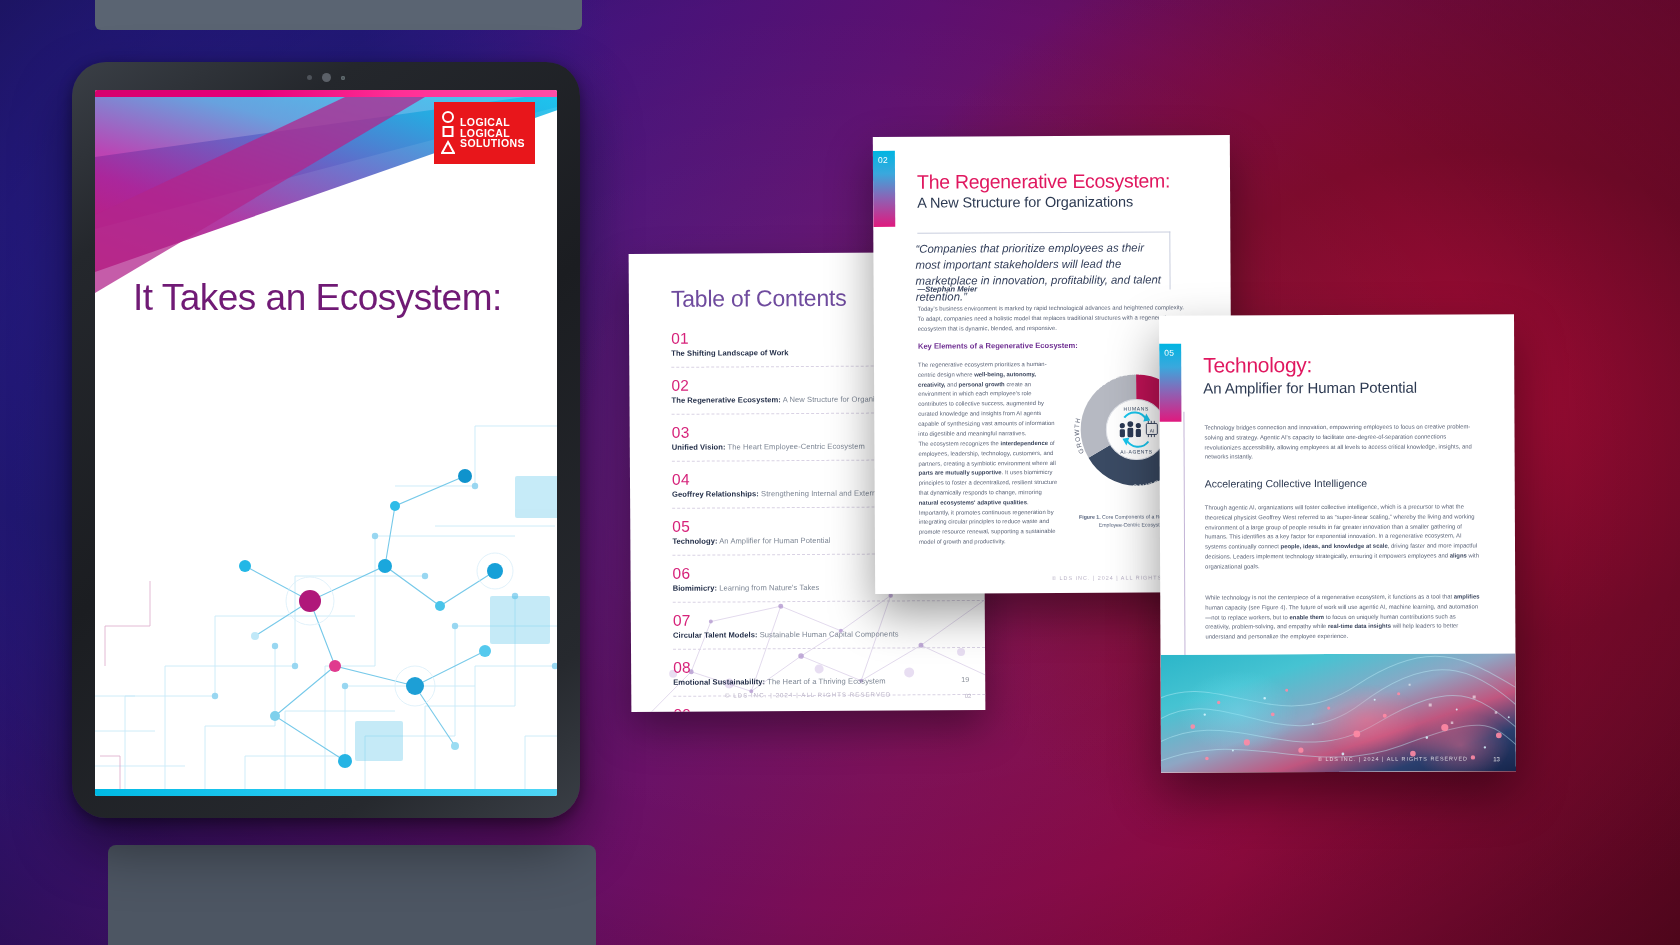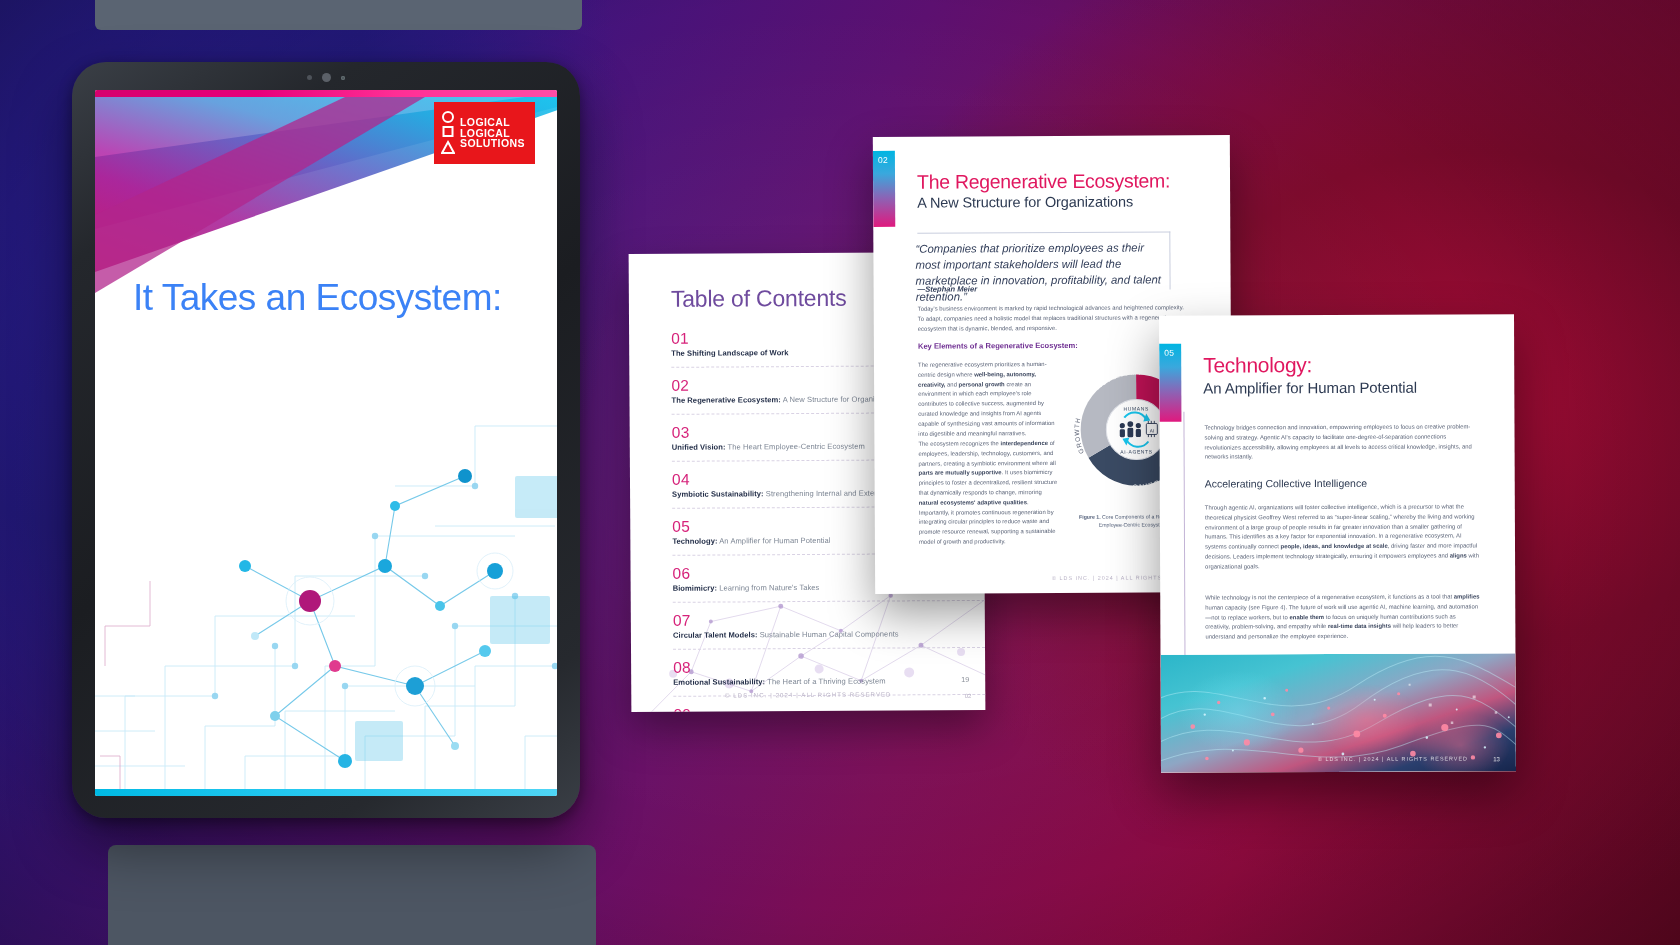--- a/index.html
+++ b/index.html
@@ -64,21 +64,21 @@
   #cover-logo .lg-text { display:flex; flex-direction:column; line-height:1.04; }
   #cover-logo .lg-text span {
     color:#fff; font-size:10.5px; letter-spacing:0.4px; font-weight:600;
     font-family:"Liberation Sans", sans-serif;
   }
 
   #cover-title {
     position: absolute; left: 38px; top: 185px; width: 400px;
   }
   #cover-title h1 {
-    color: #3b82f6; font-size: 37px; line-height: 1.23; font-weight: 400;
+    color: #701a75; font-size: 37px; line-height: 1.23; font-weight: 400;
     letter-spacing: -0.5px; font-family:"Liberation Sans", sans-serif;
   }
   #cover-sub {
     position: absolute; left: 38px; top: 285px; width: 330px;
     color: #2d3a52; font-size: 23.5px; line-height: 1.42; font-weight: 400;
     letter-spacing: -0.2px;
   }
   #cover-art { position:absolute; left:0; right:0; bottom:0; height:430px; overflow:hidden; }
   #cover-bottombar {
     position:absolute; left:0; right:0; bottom:0; height:7px;
@@ -332,21 +332,21 @@
         <div class="toc-item" style="position: relative;">
           <div class="toc-num">02</div>
           <div class="toc-line"><b>The Regenerative Ecosystem:</b><span> A New Structure for Organizations</span></div>
         </div>
         <div class="toc-item" style="position: relative;">
           <div class="toc-num">03</div>
           <div class="toc-line"><b>Unified Vision:</b><span> The Heart Employee-Centric Ecosystem</span></div>
         </div>
         <div class="toc-item" style="position: relative;">
           <div class="toc-num">04</div>
-          <div class="toc-line"><b>Symbiotic Sustainability:</b><span> Strengthening Internal and External Connections</span></div>
+          <div class="toc-line"><b>Geoffrey Relationships:</b><span> Strengthening Internal and External Connections</span></div>
         </div>
         <div class="toc-item" style="position: relative;">
           <div class="toc-num">05</div>
           <div class="toc-line"><b>Technology:</b><span> An Amplifier for Human Potential</span></div>
         </div>
         <div class="toc-item" style="position: relative;">
           <div class="toc-num">06</div>
           <div class="toc-line"><b>Biomimicry:</b><span> Learning from Nature's Takes</span></div>
         </div>
         <div class="toc-item" style="position: relative;">

